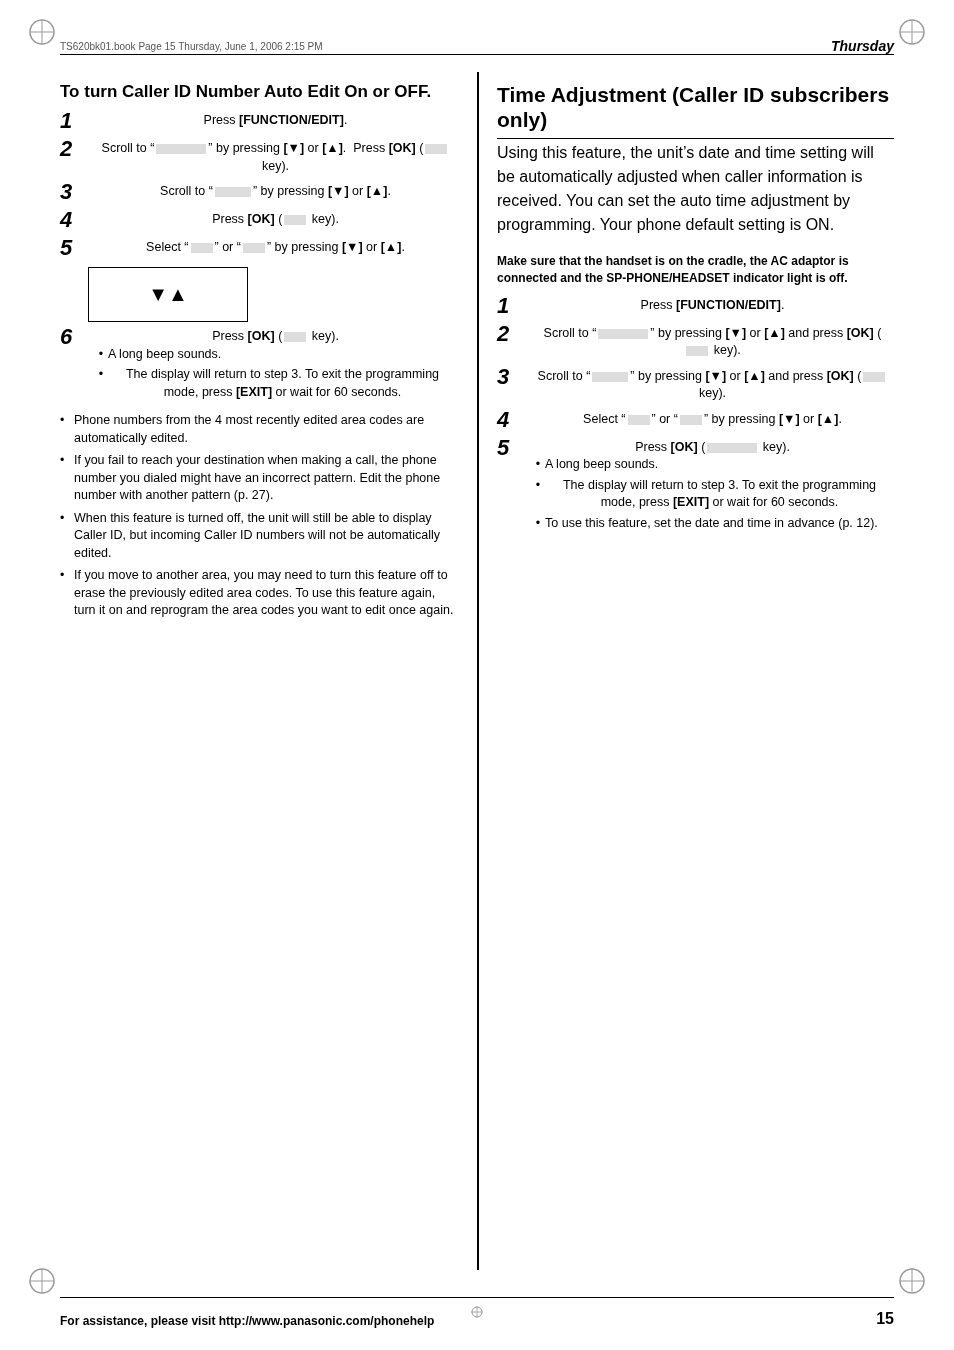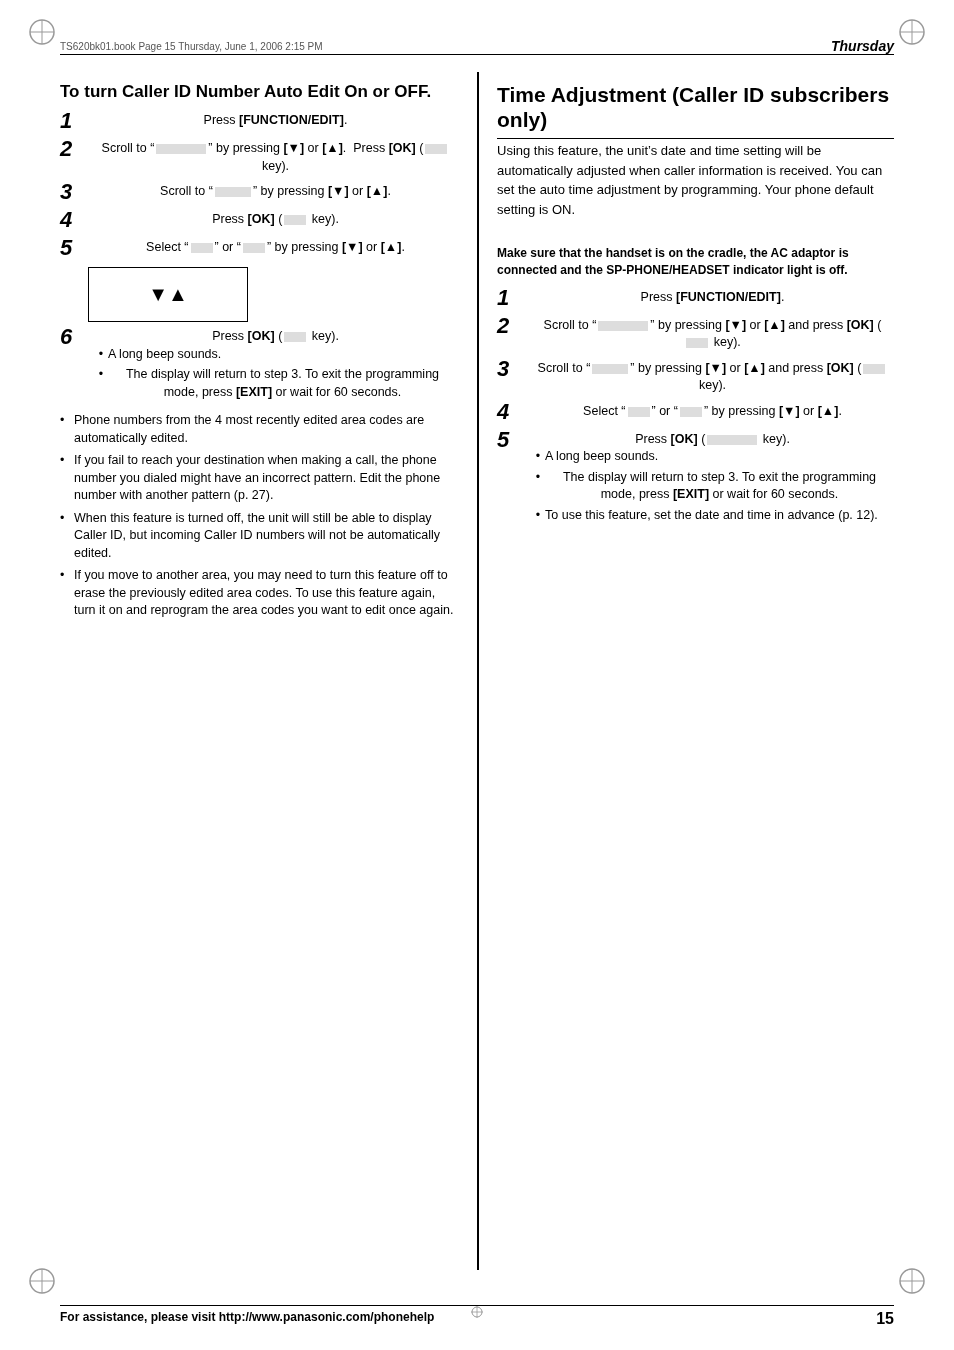--- a/index.html
+++ b/index.html
@@ -138,42 +138,42 @@
     .right-title {
       font-size: 21px;
       font-weight: bold;
       line-height: 1.2;
       margin-bottom: 2px;
       border-bottom: 1px solid #000;
       padding-bottom: 6px;
     }
 
     .right-intro {
-      font-size: 13px;
+      font-size: 16px;
       line-height: 1.5;
-      margin-bottom: 26px;
+      margin-bottom: 16px;
     }
 
     .right-bold-note {
       font-weight: bold;
       font-size: 12px;
       line-height: 1.4;
       margin-bottom: 10px;
     }
 
     
     .footer {
       position: absolute;
       bottom: 22px;
       left: 60px;
       right: 60px;
       border-top: 1px solid #000;
-      padding-top: 4px;
-      display: flex;
-      align-items: flex-start;
+      padding-top: 12px;
+      display: flex;
+      align-items: flex-end;
       justify-content: space-between;
     }
 
     
     .step-sub {
       display: flex;
       margin-bottom: 3px;
       font-size: 12.5px;
       line-height: 1.4;
     }

